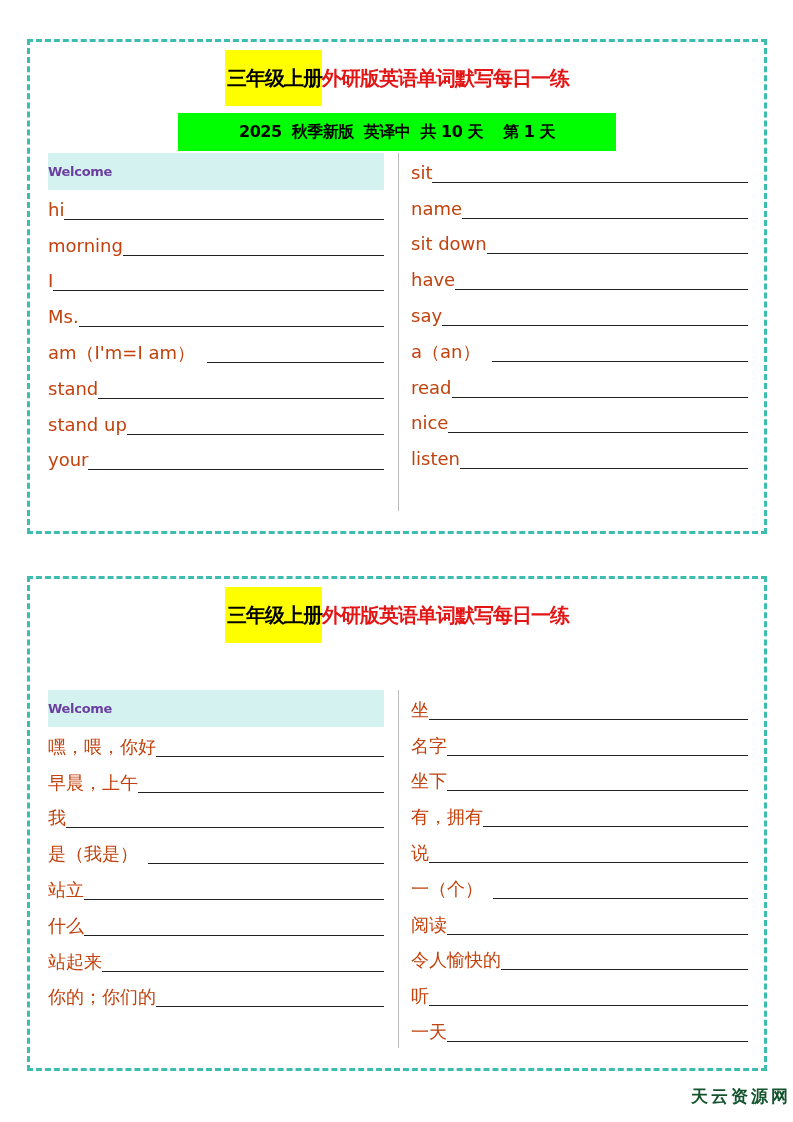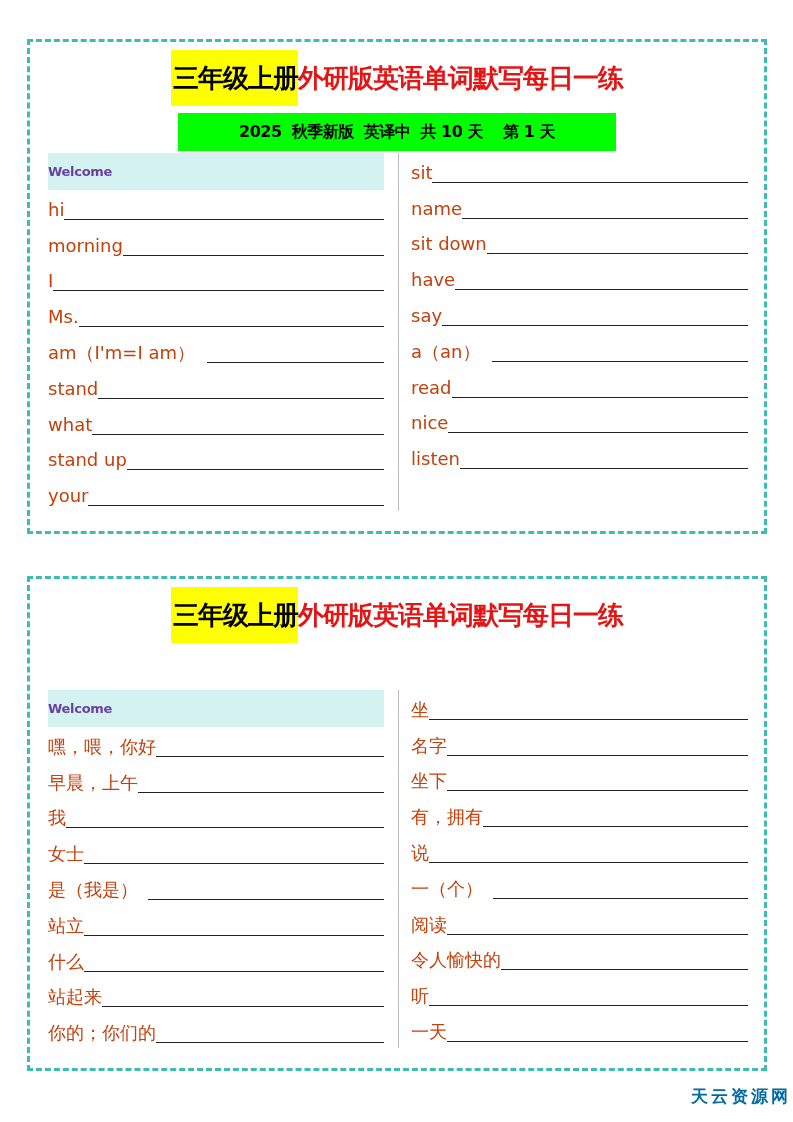--- a/index.html
+++ b/index.html
@@ -10,21 +10,21 @@
   }
   .sheet {
     position: absolute; left: 27px; width: 740px; height: 495px;
     border: 3px dashed #3dbdb0; box-sizing: border-box;
   }
   .sheet.s1 { top: 39px; }
   .sheet.s2 { top: 576px; }
 
   .title-row {
     position: absolute; top: 8px; left: 0; right: 0;
-    text-align: center; font-weight: bold; font-size: 26px;
+    text-align: center; font-weight: bold; font-size: 20px;
     height: 56px; line-height: 56px; letter-spacing: -1px;
     font-family: "DejaVu Sans", sans-serif;
   }
   .title-hl { background: #ffff00; color: #000; padding: 0 0 0 2px; display: inline-block; }
   .title-red { color: #e31515; }
 
   .banner {
     position: absolute; top: 71px; left: 148px; width: 438px; height: 38px;
     background: #00ff00; color: #000; font-weight: bold; font-size: 16px;
     line-height: 38px; text-align: center; letter-spacing: -0.5px;
@@ -42,21 +42,21 @@
     height: 35.8px; display: flex; align-items: flex-end; box-sizing: border-box;
     padding-bottom: 5px; font-size: 18px; line-height: 22px;
   }
   .row .label { white-space: pre; color: #c2410c; }
   .row .line { flex: 1; border-bottom: 1.5px solid #222; height: 1px; margin-bottom: 1px; }
   .row.header { background: #d4f2ef; align-items: center; padding: 0 0 0 0; height: 37px; }
   .row.header .label { color: #6b3fa0; font-weight: bold; font-size: 13px; letter-spacing: -0.3px; }
 
   .watermark {
     position: absolute; right: 2px; top: 1085px; font-size: 17px; font-weight: bold;
-    color: #0369a1; letter-spacing: 3px; margin-left: 39px;
+    color: #14532d; letter-spacing: 3px; margin-left: 39px;
   }
 </style>
 </head>
 <body>
 
 <div class="sheet s1">
   <div class="title-row">
     <span class="title-hl">三年级上册</span><span class="title-red">外研版英语单词默写每日一练</span>
   </div>
   <div class="banner">2025  秋季新版  英译中  共 10 天    第 1 天</div>
@@ -83,24 +83,20 @@
         </div>
       <div class="row">
           <span class="label">am（I'm=I am）</span>
           <span class="line" style="margin-left:12px"></span>
         </div>
       <div class="row">
           <span class="label">stand</span>
           <span class="line"></span>
         </div>
       <div class="row">
-          <span class="label">what</span>
-          <span class="line"></span>
-        </div>
-      <div class="row">
           <span class="label">stand up</span>
           <span class="line"></span>
         </div>
       <div class="row">
           <span class="label">your</span>
           <span class="line"></span>
         </div>
     </div>
     <div class="divider"></div>
     <div class="col right">
@@ -159,24 +155,20 @@
         </div>
       <div class="row">
           <span class="label">早晨，上午</span>
           <span class="line"></span>
         </div>
       <div class="row">
           <span class="label">我</span>
           <span class="line"></span>
         </div>
       <div class="row">
-          <span class="label">女士</span>
-          <span class="line"></span>
-        </div>
-      <div class="row">
           <span class="label">是（我是）</span>
           <span class="line" style="margin-left:10px"></span>
         </div>
       <div class="row">
           <span class="label">站立</span>
           <span class="line"></span>
         </div>
       <div class="row">
           <span class="label">什么</span>
           <span class="line"></span>

